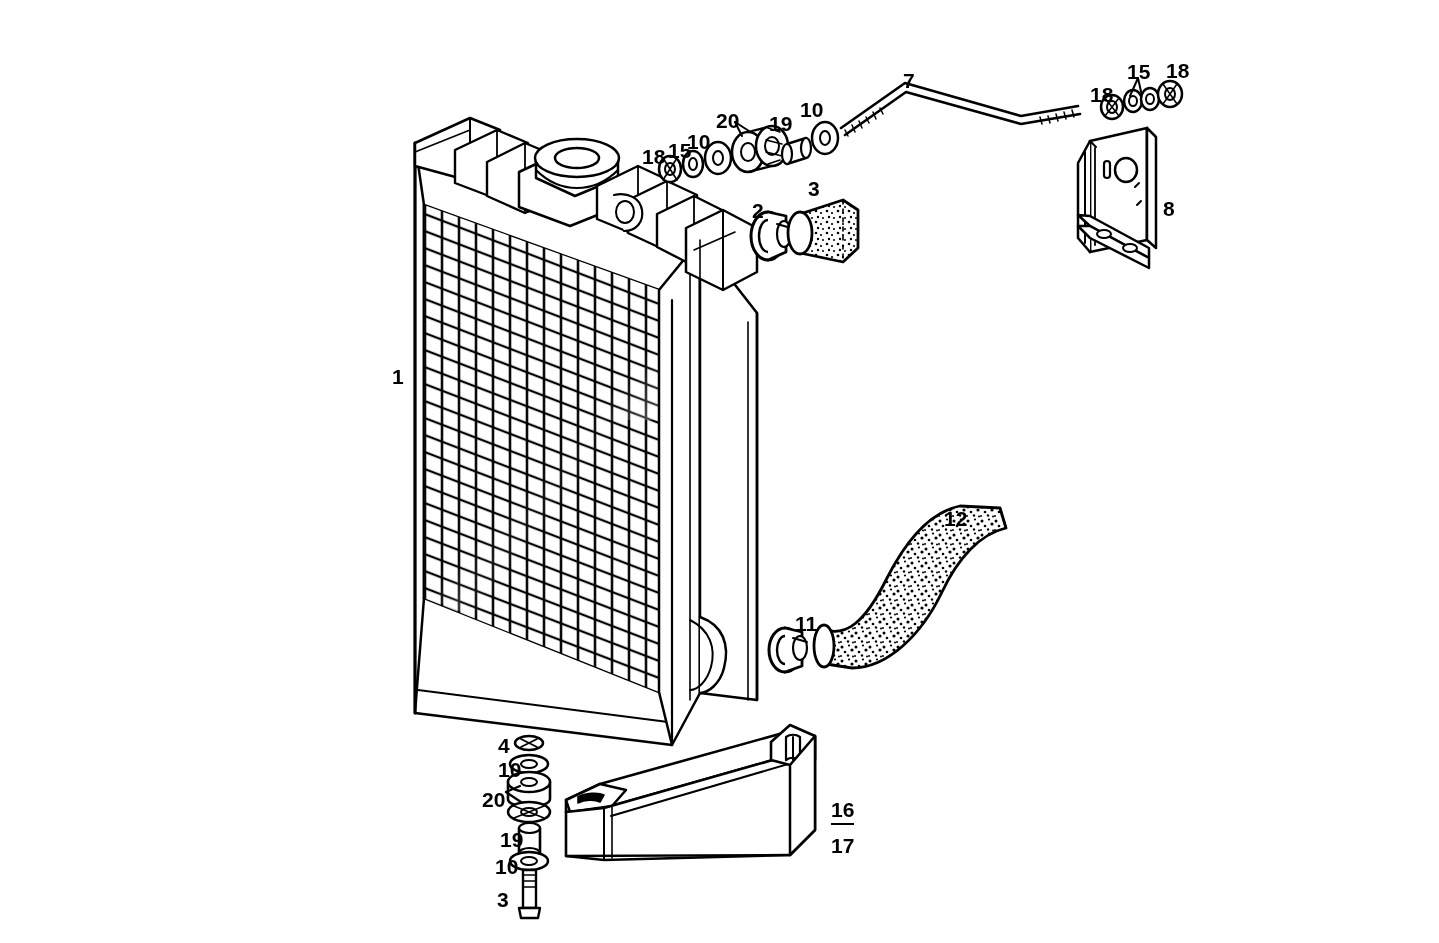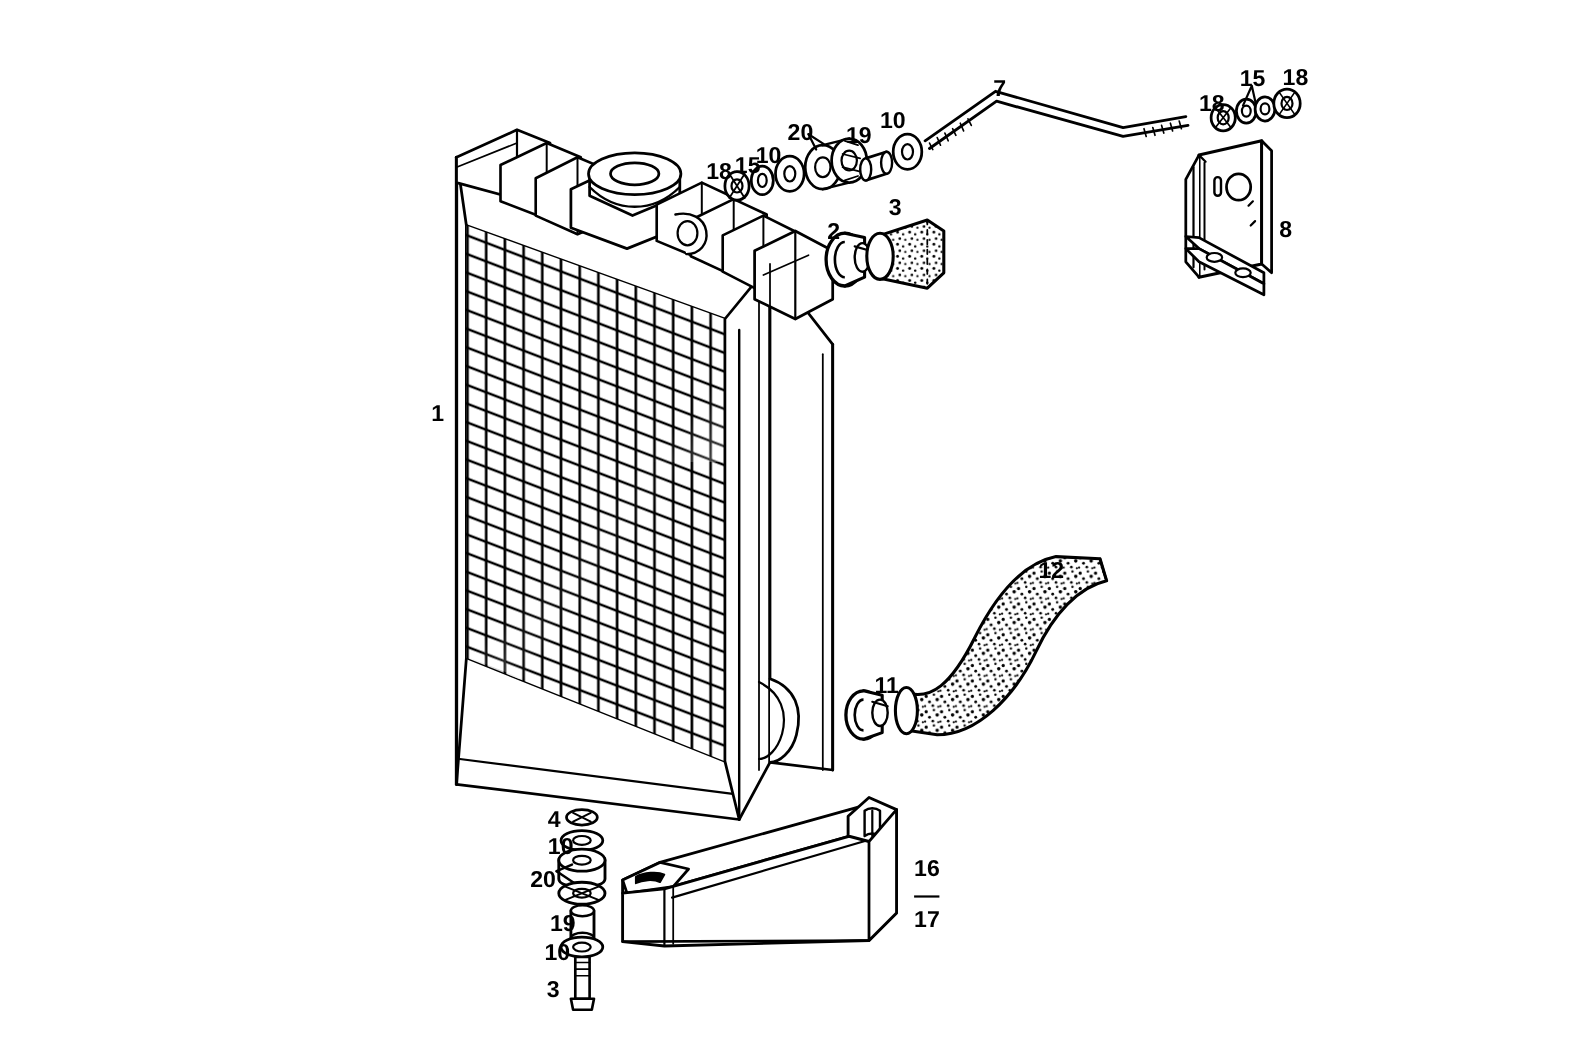--- a/index.html
+++ b/index.html
@@ -41,21 +41,22 @@
     font-size: 21px;
     font-weight: bold;
     color: #000000;
     line-height: 1.05;
     text-align: center;
     white-space: nowrap;
     user-select: none;
   }
   .callout-fraction .frac-num {
     display: block;
-    padding-bottom: 12px;
+    padding-bottom: 1px;
+    margin-top: 20px;
   }
   .callout-fraction .frac-bar {
     display: block;
     height: 2px;
     background: #000;
     margin: 1px 0 2px 0;
   }
   .callout-fraction .frac-den {
     display: block;
     margin-top: 10px;

